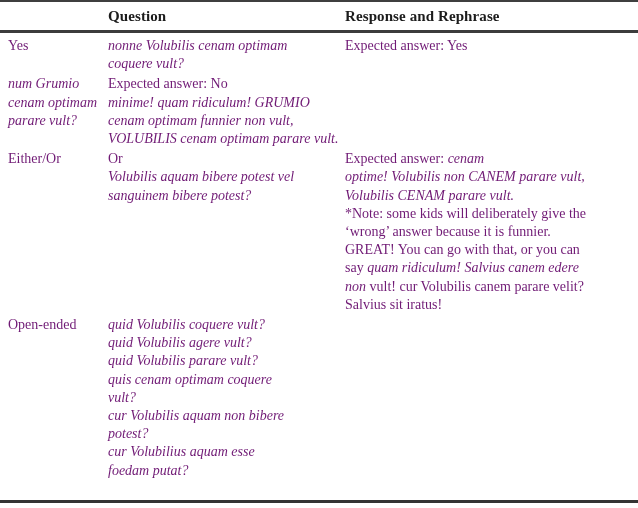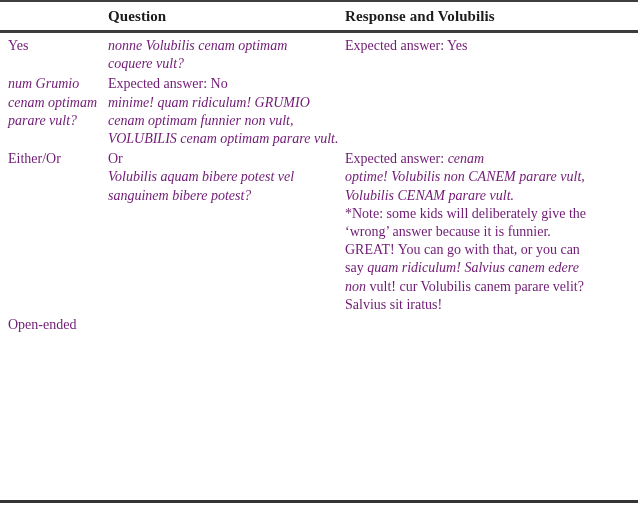--- a/index.html
+++ b/index.html
@@ -57,21 +57,21 @@
   }
 </style>
 </head>
 <body>
 
 <div class="page">
   <div class="tbl">
     <div class="hdr">
       <div class="hcell"></div>
       <div class="hcell">Question</div>
-      <div class="hcell">Response and Volubilis</div>
+      <div class="hcell">Response and Rephrase</div>
     </div>
     <div class="tbody">
         <div class="row">
           <div class="cell">Yes</div>
           <div class="cell"><span class="seg it">nonne Volubilis cenam optimam
 coquere vult?</span></div>
           <div class="cell"><span class="seg">Expected answer: Yes
 </span></div>
         </div>
         <div class="row">
@@ -92,16 +92,25 @@
 Volubilis CENAM parare vult.</span><span class="seg">
 *Note: some kids will deliberately give the
 ‘wrong’ answer because it is funnier.
 GREAT! You can go with that, or you can
 say </span><span class="seg it">quam ridiculum! Salvius canem edere
 non</span><span class="seg"> vult! cur Volubilis canem parare velit?
 Salvius sit iratus!</span></div>
         </div>
         <div class="row">
           <div class="cell">Open-ended</div>
+          <div class="cell"><span class="seg it">quid Volubilis coquere vult?
+quid Volubilis agere vult?
+quid Volubilis parare vult?
+quis cenam optimam coquere
+vult?
+cur Volubilis aquam non bibere
+potest?
+cur Volubilius aquam esse
+foedam putat?</span></div>
         </div>
       </div>
   </div>
 </div>
 
 </body></html>

